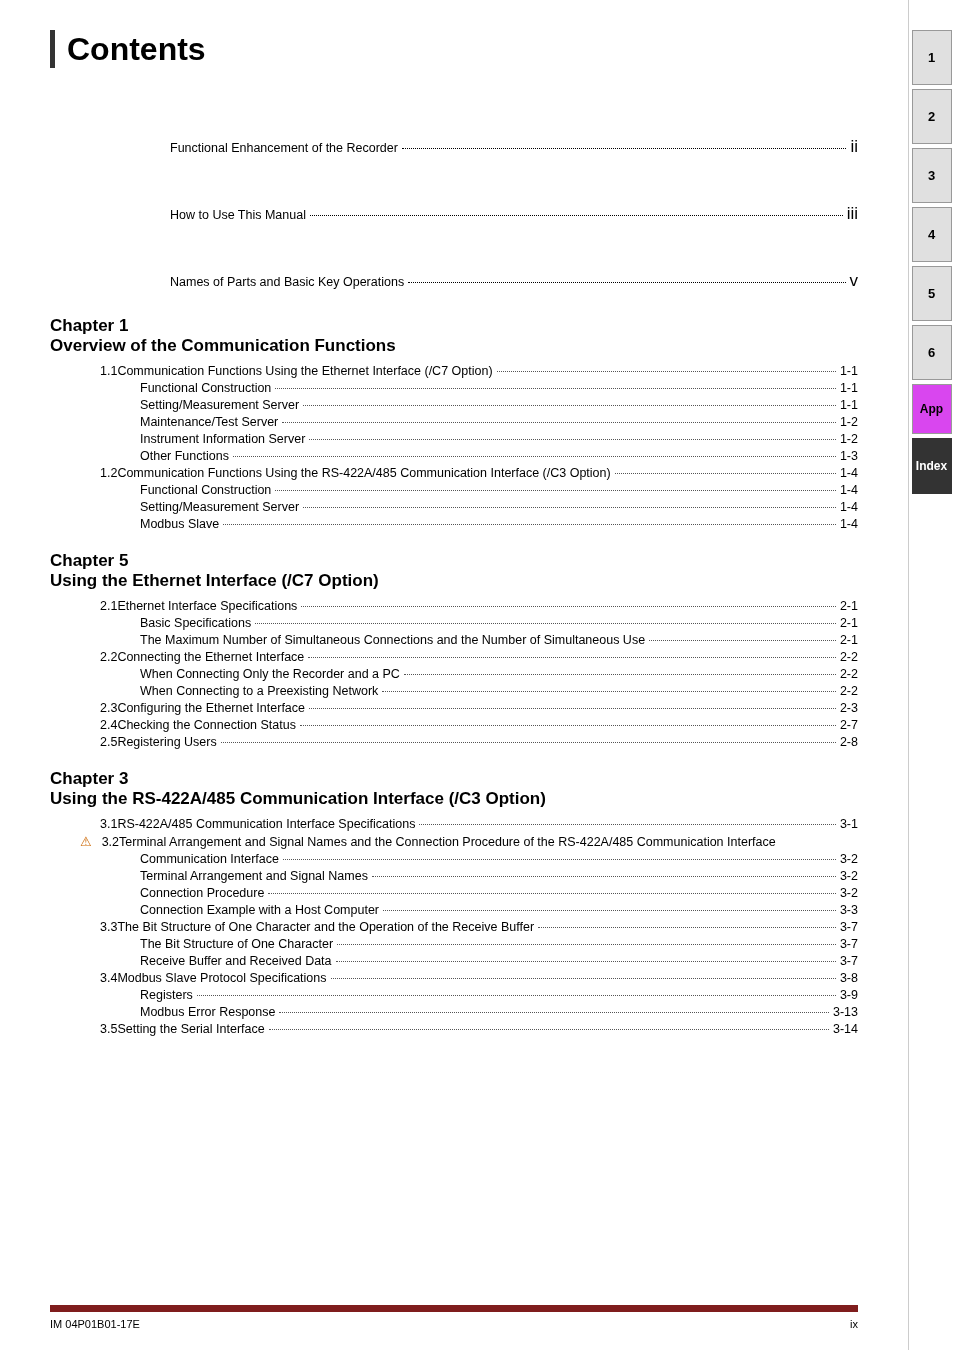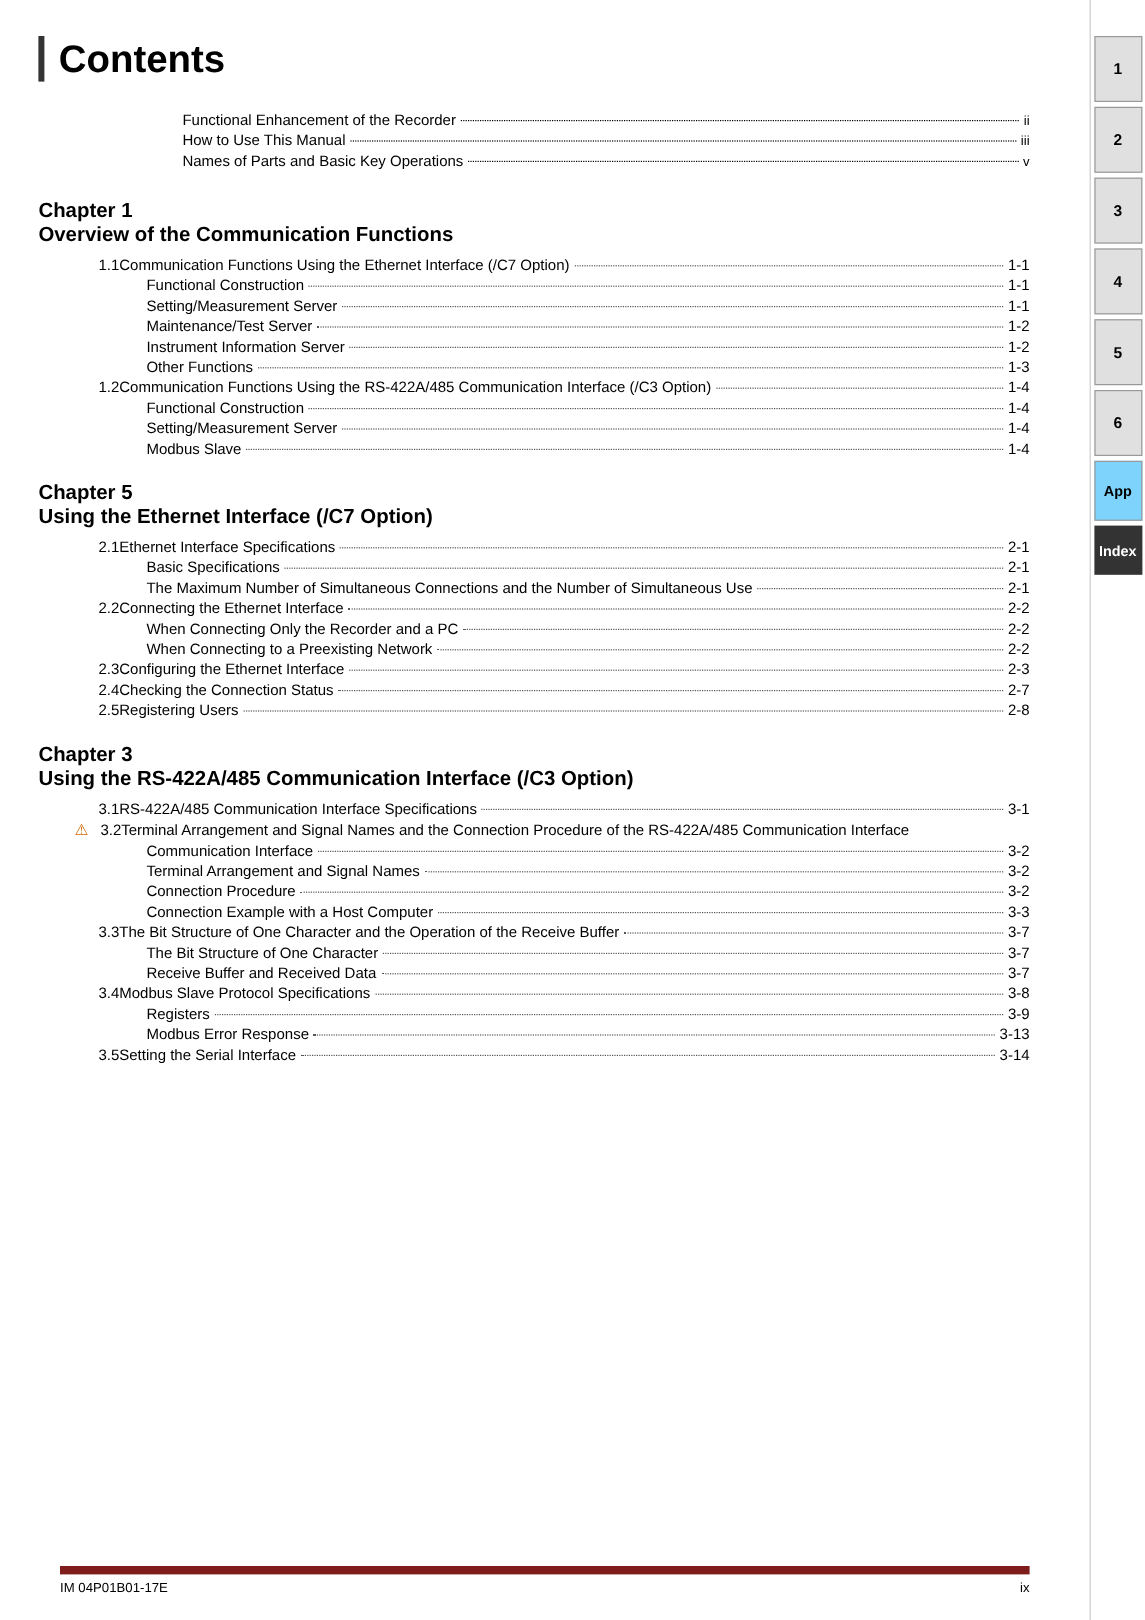--- a/index.html
+++ b/index.html
@@ -14,21 +14,21 @@
     }
 
     .page-container {
       display: flex;
       width: 954px;
       min-height: 1350px;
     }
 
     .main-content {
       flex: 1;
-      padding: 30px 50px 50px 32px;
+      padding: 30px 50px 50px 50px;
       position: relative;
     }
 
     .sidebar {
       width: 46px;
       display: flex;
       flex-direction: column;
       align-items: center;
       padding-top: 30px;
       gap: 0;
@@ -46,36 +46,36 @@
       font-size: 13px;
       font-weight: bold;
       color: #000;
       margin-bottom: 4px;
       cursor: pointer;
       writing-mode: horizontal-tb;
     }
 
     .sidebar-tab-index {
       width: 40px;
-      height: 41px;
+      height: 56px;
       background: #333;
       color: #fff;
       display: flex;
       align-items: center;
       justify-content: center;
       font-size: 12px;
       font-weight: bold;
       margin-bottom: 4px;
       cursor: pointer;
     }
 
     .sidebar-tab-app {
       width: 40px;
       height: 50px;
-      background: #7dd3fc;
+      background: #d946ef;
       border: 1px solid #999;
       display: flex;
       align-items: center;
       justify-content: center;
       font-size: 12px;
       font-weight: bold;
       color: #000;
       margin-bottom: 4px;
       cursor: pointer;
     }
@@ -112,21 +112,22 @@
       flex: 1;
       border-bottom: 1px dotted #000;
       margin: 0 4px;
       min-width: 20px;
       position: relative;
       top: -3px;
     }
 
     .toc-entry .page-num {
       flex-shrink: 0;
-      font-size: 11px;
+      font-size: 17px;
+      margin-top: 44px;
     }
 
     
     .chapter-block {
       margin-bottom: 20px;
     }
 
     .chapter-heading {
       display: flex;
       align-items: baseline;

